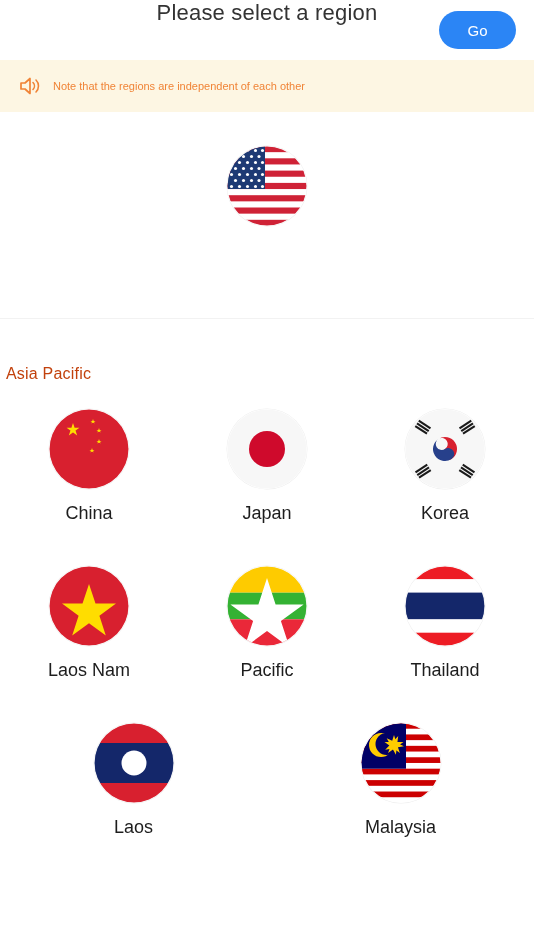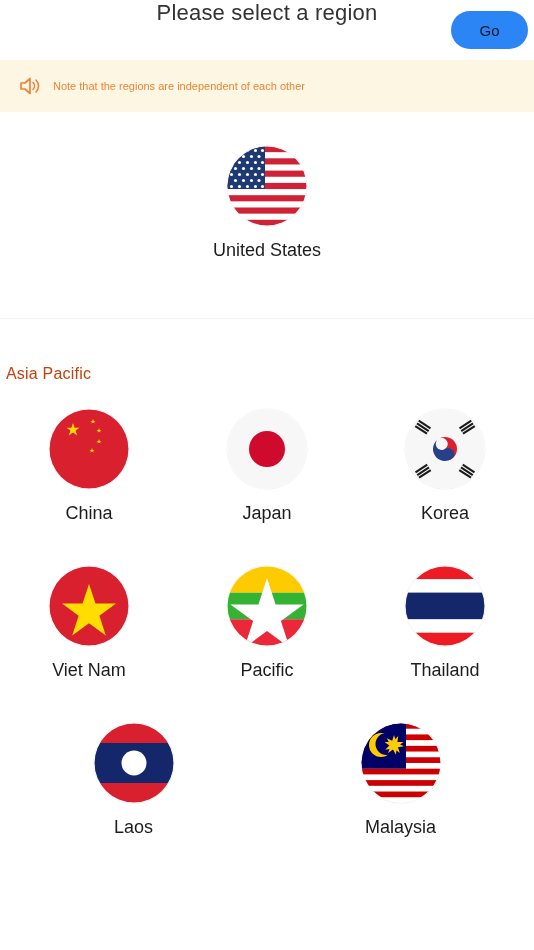--- a/index.html
+++ b/index.html
@@ -20,27 +20,27 @@
     background: #ffffff;
   }
   .header-title {
     font-size: 22px;
     color: #333333;
     font-weight: 400;
     letter-spacing: 0.2px;
   }
   .go-button {
     position: absolute;
-    right: 6px;
+    right: 18px;
     top: 11px;
     width: 77px;
     height: 38px;
     border-radius: 19px;
     background: #2b85f5;
-    color: #0f172a;
+    color: #ffffff;
     font-size: 15px;
     border: none;
     cursor: pointer;
     display: flex;
     align-items: center;
     justify-content: center;
     font-family: "Liberation Sans", sans-serif;
   }
 
   
@@ -181,21 +181,20 @@
                 <circle cx="32" cy="34.5" r="1.55"></circle>
               <circle cx="4.5" cy="40.5" r="1.55"></circle>
                 <circle cx="12.5" cy="40.5" r="1.55"></circle>
                 <circle cx="20.5" cy="40.5" r="1.55"></circle>
                 <circle cx="28.5" cy="40.5" r="1.55"></circle>
                 <circle cx="35.5" cy="40.5" r="1.55"></circle>
             </g>
           </g>
         </svg>
       </span>
-      <span class="flag-label">United States</span>
     </div>
   </div>
 </div>
 
 <div class="section-apac">
   <div class="section-title">Asia Pacific</div>
 
   <div class="flag-row">
     <div class="flag-cell">
       <span class="flag-disc">
@@ -288,21 +287,21 @@
               <clipPath id="cVN">
                 <circle cx="40" cy="40" r="39.5"></circle>
               </clipPath>
             </defs>
           <g clip-path="url(#cVN)">
             <rect width="80" height="80" fill="#d8202f"></rect>
             <polygon points="40,18 46.5,37.6 67,37.6 50.4,49.8 56.8,69.4 40,57.3 23.2,69.4 29.6,49.8 13,37.6 33.5,37.6" fill="#ffdd00"></polygon>
           </g>
         </svg>
       </span>
-      <span class="flag-label">Viet Nam</span>
+      <span class="flag-label">Laos Nam</span>
     </div>
 
     <div class="flag-cell">
       <span class="flag-disc">
         <svg viewBox="0 0 80 80" xmlns="http://www.w3.org/2000/svg">
           <defs>
               <clipPath id="cMM">
                 <circle cx="40" cy="40" r="39.5"></circle>
               </clipPath>
             </defs>

